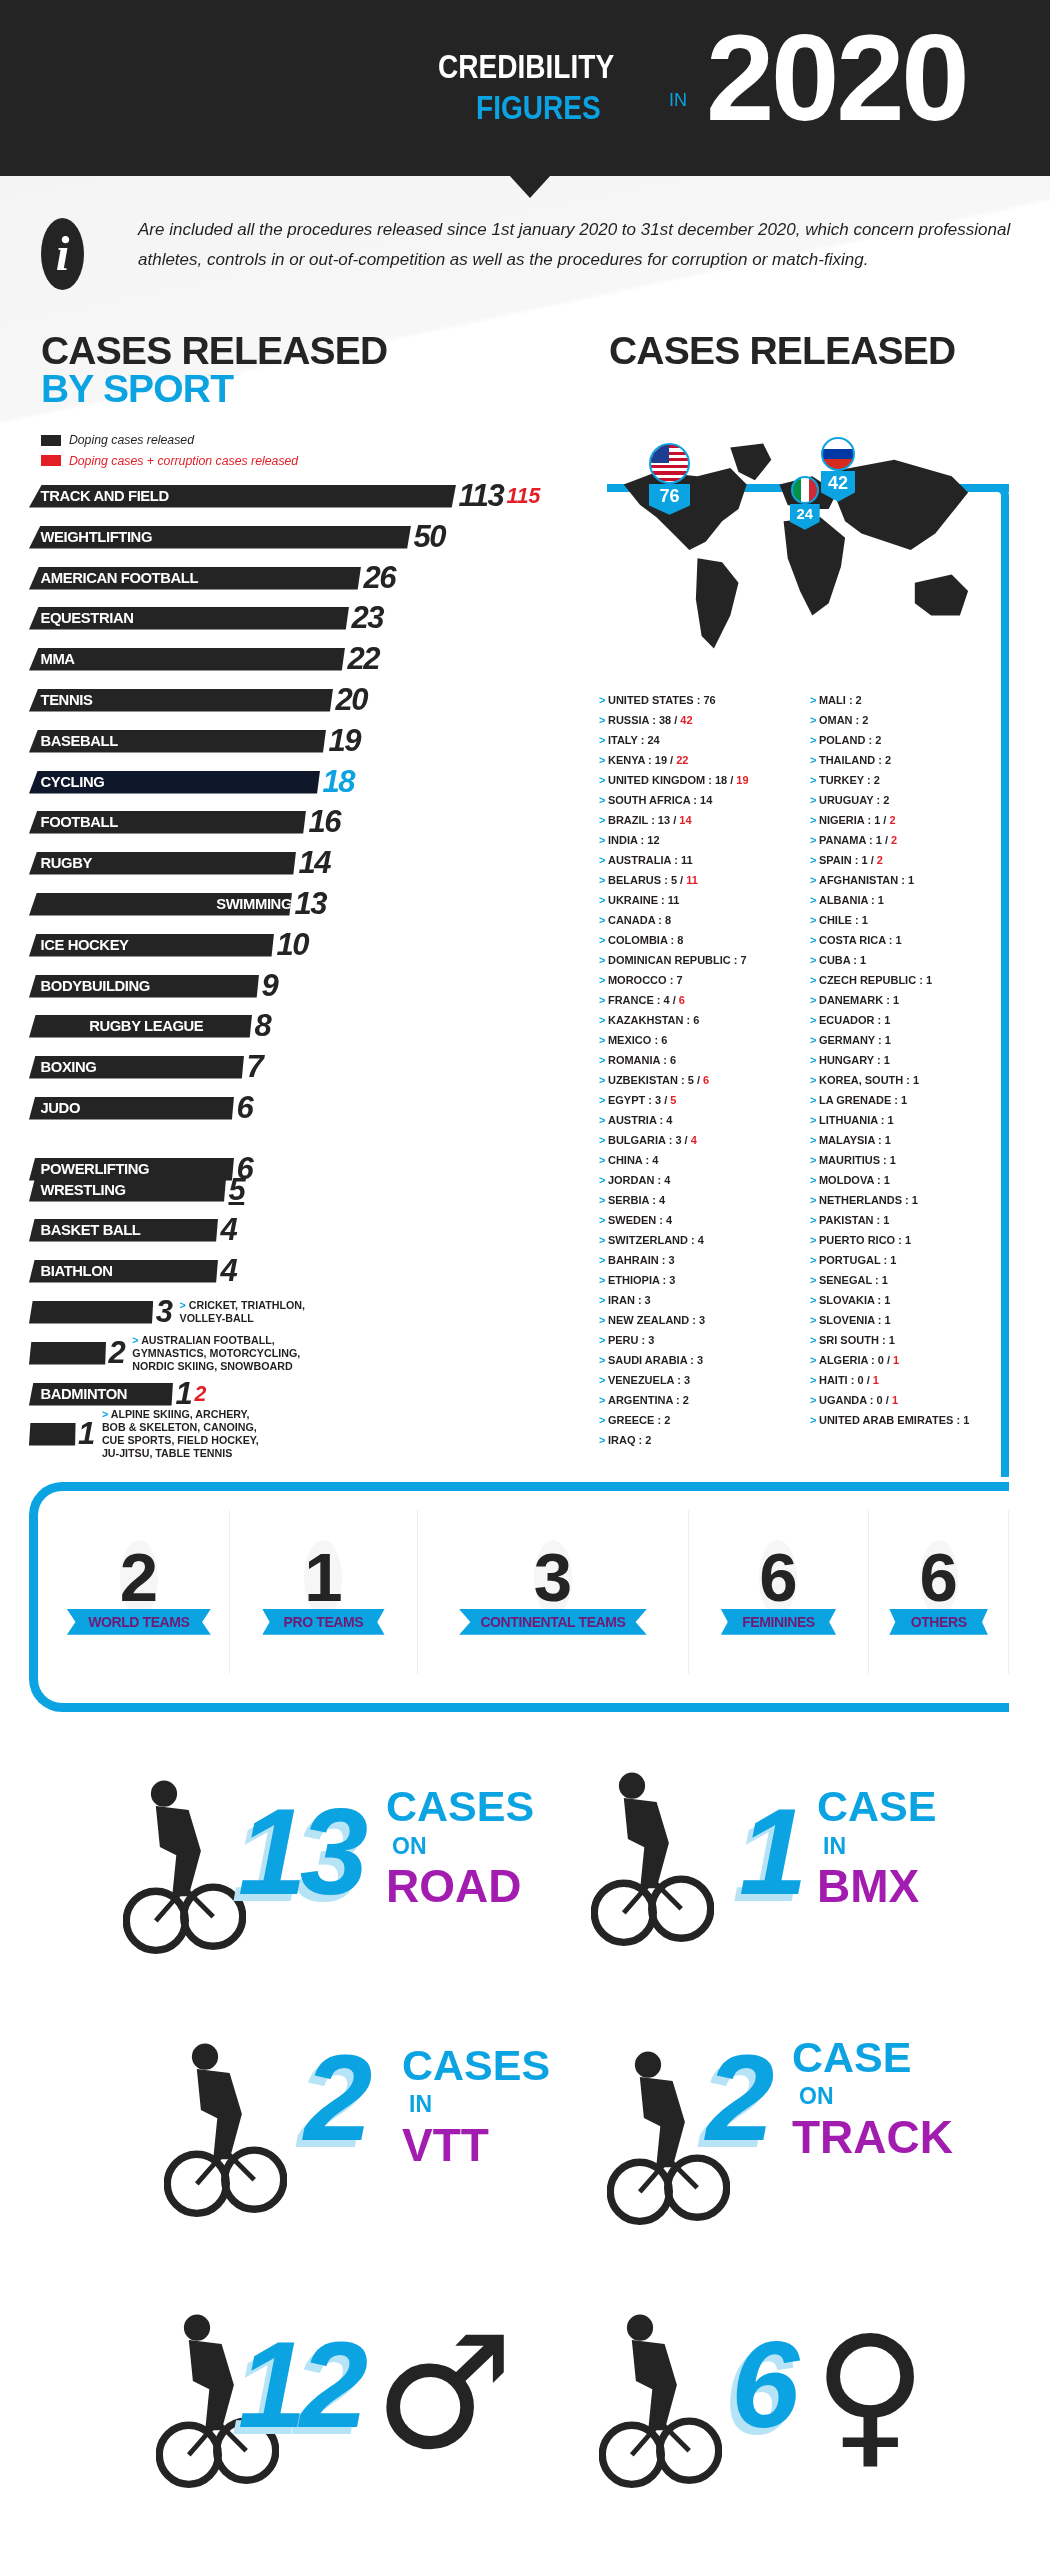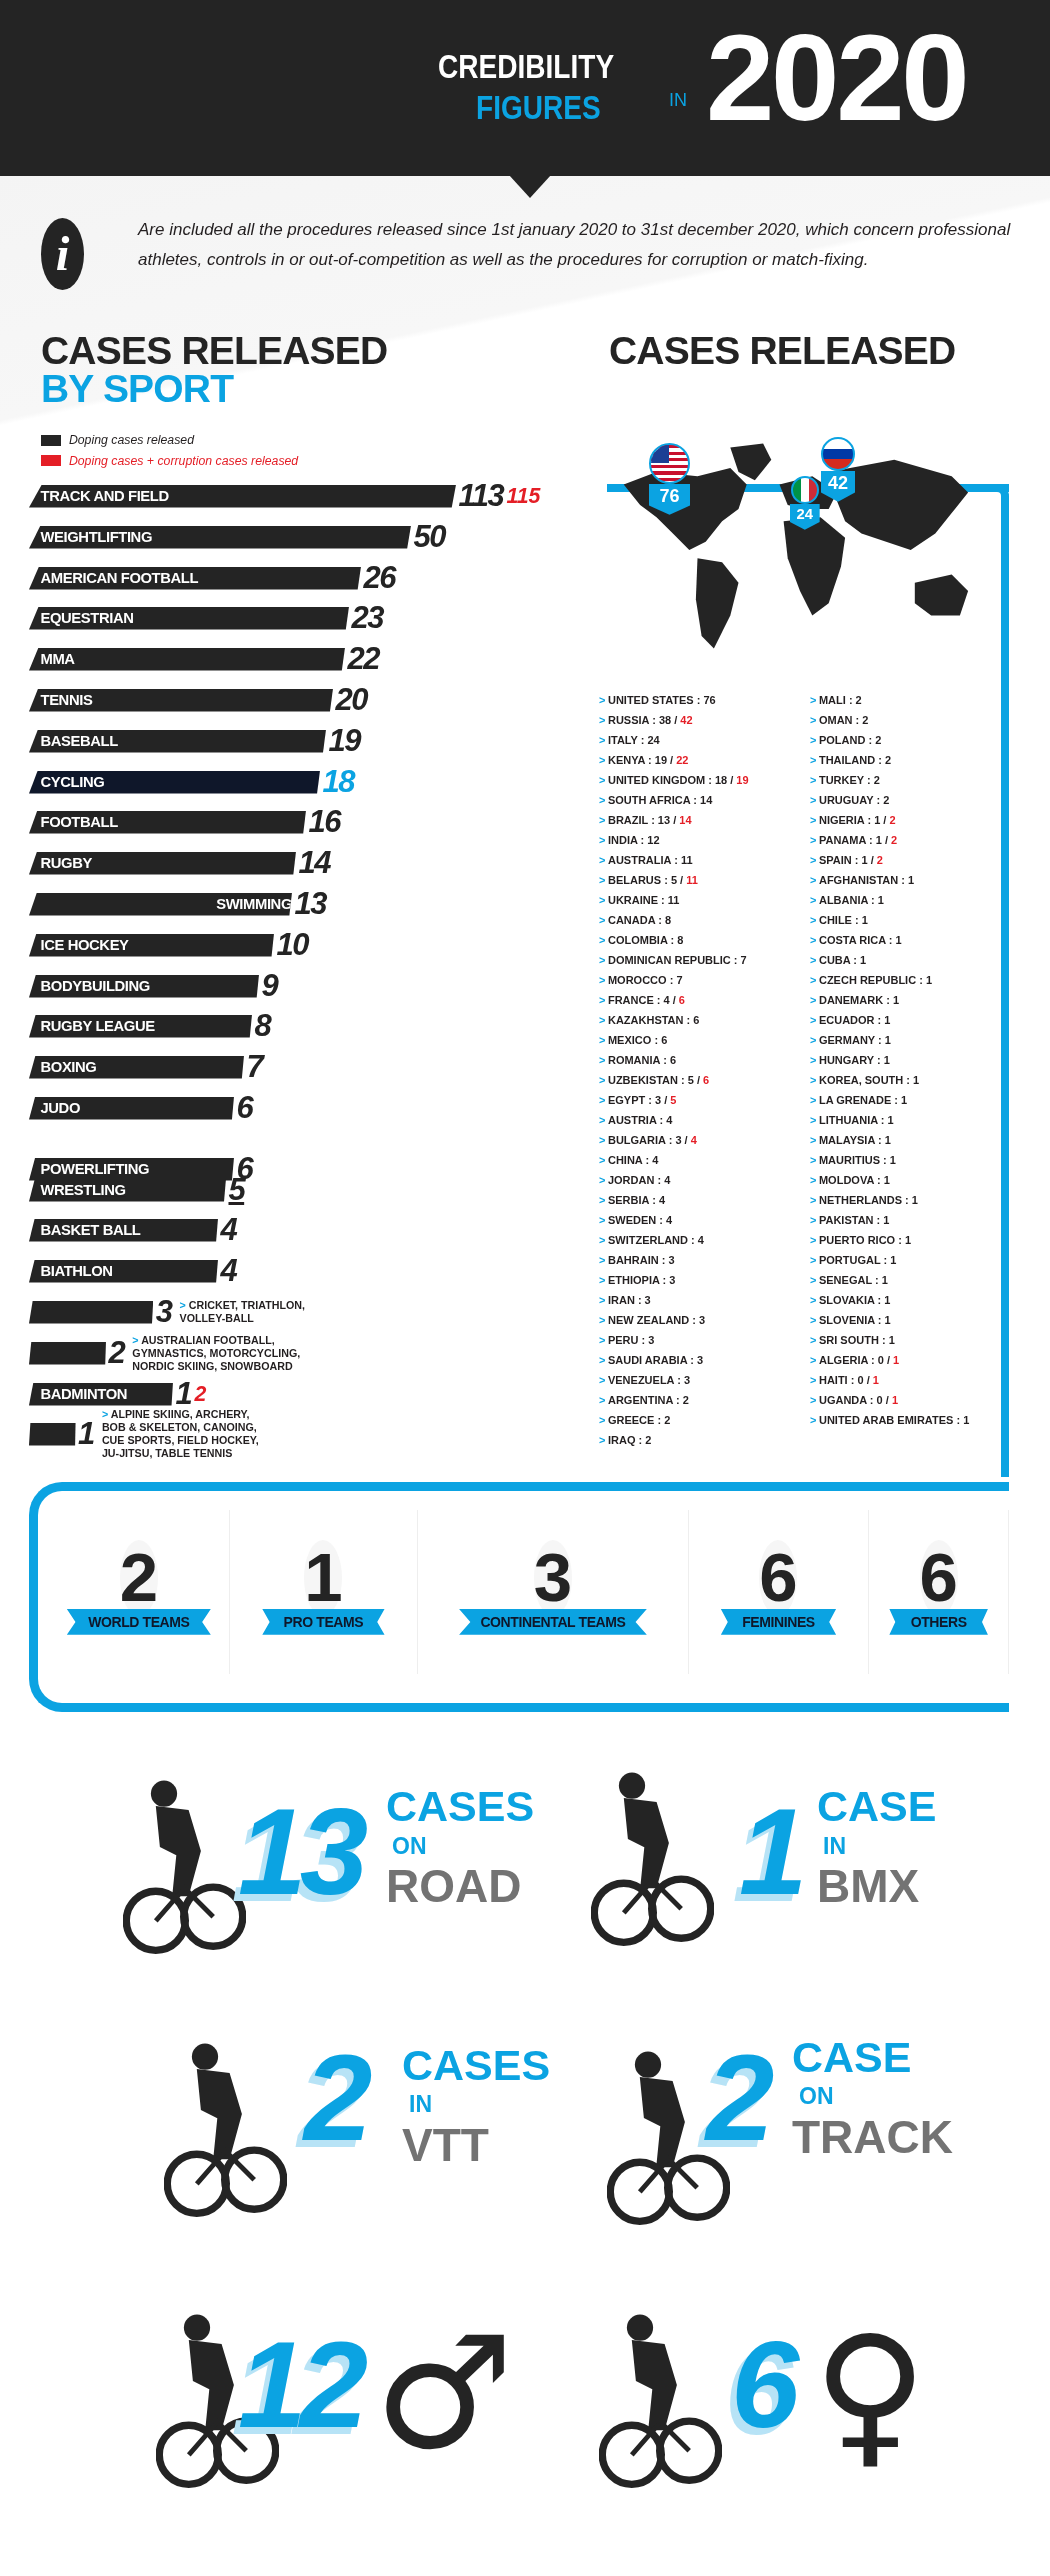--- a/index.html
+++ b/index.html
@@ -56,25 +56,25 @@
   
   .clist { position: absolute; top: 690px; font-size: 11px; font-weight: bold; line-height: 20px; }
   .clist .arrow { color: #0ba3e2; margin-right: 2.5px; }
   .clist .red { color: #e41e26; }
 
   
   .teams { position: absolute; left: 49px; top: 1510px; width: 960px; height: 164px; display: flex; }
   .team { position: relative; height: 164px; border-right: 0.8px solid #eeeeee; display: flex; flex-direction: column; align-items: center; justify-content: flex-start; padding-top: 29.6px; }
   .team-circle { width: 38px; height: 76px; background: #f6f6f6; border-radius: 50%; position: absolute; top: 29.6px; }
   .team-num { position: relative; font-size: 69px; font-weight: bold; color: #242424; line-height: 76px; z-index: 1; }
-  .team-ribbon { position: relative; z-index: 2; margin-top: -6.6px; background: #0ba3e2; color: #0f172a; font-weight: bold; font-size: 14px; padding: 4.9px 21.3px; letter-spacing: -0.4px; clip-path: polygon(0 0, 100% 0, 94% 50%, 100% 100%, 0 100%, 6% 50%); }
+  .team-ribbon { position: relative; z-index: 2; margin-top: -6.6px; background: #0ba3e2; color: #701a75; font-weight: bold; font-size: 14px; padding: 4.9px 21.3px; letter-spacing: -0.4px; clip-path: polygon(0 0, 100% 0, 94% 50%, 100% 100%, 0 100%, 6% 50%); }
   .disc-num { position: absolute; font-weight: bold; color: #0ba3e2; font-size: 123px; line-height: 1; letter-spacing: -6.6px; text-shadow: -6.6px 6.6px 0 #b7e3f6; font-style: italic; }
   .disc-l1 { position: absolute; font-weight: bold; color: #0ba3e2; font-size: 43px; line-height: 1; }
   .disc-l2 { position: absolute; font-weight: bold; color: #0ba3e2; font-size: 23px; line-height: 1; }
-  .disc-l3 { position: absolute; font-weight: bold; color: #737373; font-size: 46px; line-height: 1; }
+  .disc-l3 { position: absolute; font-weight: bold; color: #a21caf; font-size: 46px; line-height: 1; }
   .rider { position: absolute; }
   .gender-sym { position: absolute; font-size: 156px; color: #242424; line-height: 1; font-family: "DejaVu Sans", sans-serif; }
 </style>
 </head>
 <body>
 
 <div class="bgwedge"></div>
 
 <div class="header">
   <div class="h-cred">CREDIBILITY</div>
@@ -150,21 +150,21 @@
     </div>
     <div class="bar-row" style="top: 449px;">
       <div class="bar" style="width: 245px;">ICE HOCKEY</div>
       <span class="bar-val">10</span>
     </div>
     <div class="bar-row" style="top: 490px;">
       <div class="bar" style="width: 230px;">BODYBUILDING</div>
       <span class="bar-val">9</span>
     </div>
     <div class="bar-row" style="top: 530px;">
-      <div class="bar" style="width: 223px;">RUGBY LEAGUE</div>
+      <div class="bar" style="width: 223px; text-align: center;">RUGBY LEAGUE</div>
       <span class="bar-val">8</span>
     </div>
     <div class="bar-row" style="top: 571px;">
       <div class="bar" style="width: 215px;">BOXING</div>
       <span class="bar-val">7</span>
     </div>
     <div class="bar-row" style="top: 612px;">
       <div class="bar" style="width: 205px;">JUDO</div>
       <span class="bar-val">6</span>
     </div>

